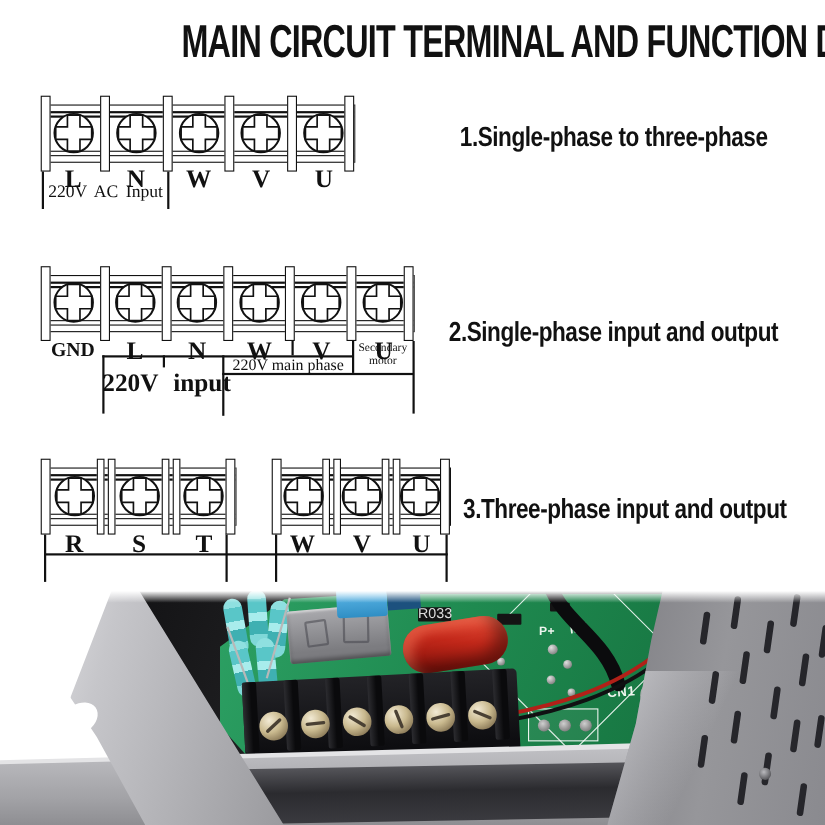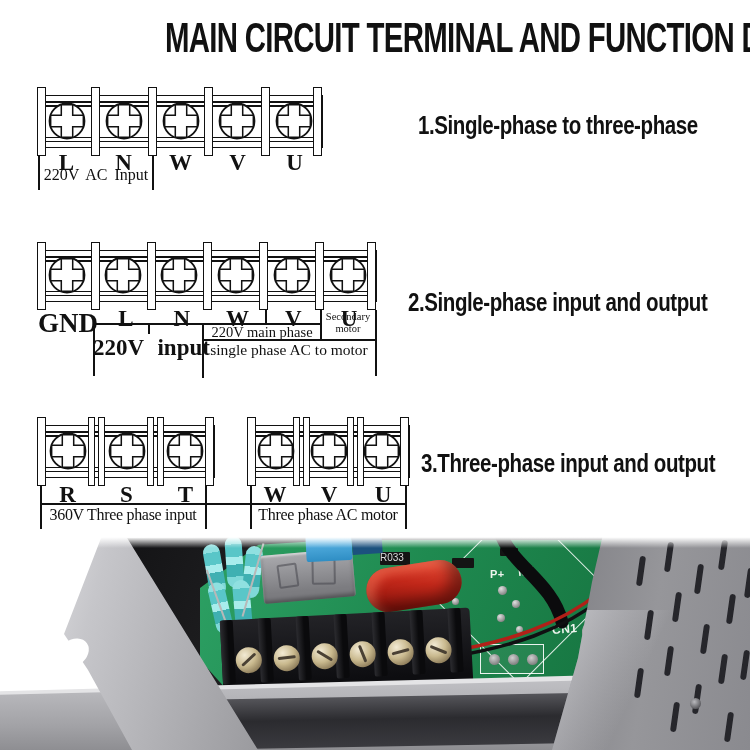--- a/index.html
+++ b/index.html
@@ -18,39 +18,39 @@
   .tblock{position:absolute;}
   .tb-body{position:absolute;background:#fff;border:1.8px solid #111;box-sizing:border-box;}
   .rl{position:absolute;left:0;right:0;height:1.5px;background:#111;z-index:1;}
   .post{position:absolute;top:-9px;height:calc(100% + 18px);width:9px;background:#fff;
         border:1.7px solid #111;box-sizing:border-box;z-index:2;}
   .post.thin{width:7px;}
   .screw{position:absolute;z-index:3;line-height:0;}
   .tb-labels{position:absolute;display:flex;}
   .tb-labels span{flex:1;text-align:center;font-family:"Liberation Serif",serif;
                   font-weight:bold;font-size:23px;}
-  .tb-labels span.gnd{font-size:27px;margin-top:2px;font-family:Liberation Serif, serif;}
+  .tb-labels span.gnd{font-size:18px;margin-top:2px;font-family:Liberation Serif, serif;}
   .vl{position:absolute;width:1.8px;background:#111;}
   .hl{position:absolute;height:1.8px;background:#111;}
   .ser{position:absolute;font-family:"Liberation Serif",serif;color:#111;text-align:center;
        white-space:nowrap;}
 
   
   #photo{position:absolute;left:0;top:530px;width:750px;height:220px;background:#fff;overflow:hidden;}
   #photo, #photo div{box-sizing:border-box;}
   .interior{position:absolute;left:78px;top:6px;width:575px;height:176px;
             background:linear-gradient(110deg,#101012 0%,#232325 40%,#141416 100%);
             clip-path:polygon(5% 1%,100% 0,100% 82%,55% 92%,18% 100%,0 52%);}
   .pcb{position:absolute;left:200px;top:10px;width:450px;height:160px;
        background:linear-gradient(115deg,#2da164 0%,var(--pcb-green,#1f8a50) 45%,#15713e 100%);
        clip-path:polygon(13% 3%,30% 0,100% 0,100% 95%,70% 100%,8% 100%,0 75%,0 30%);}
   .silk{position:absolute;border:1.5px solid rgba(255,255,255,.85);}
   .pcb-label{position:absolute;color:#eef5ee;font-weight:bold;font-size:12px;letter-spacing:.5px;}
-  .chip{position:absolute;background:#141414;color:#ddd;font-size:10px;line-height:12px;
-        text-align:left;border-radius:1px;}
+  .chip{position:absolute;background:#141414;color:#ddd;font-size:13px;line-height:12px;
+        text-align:center;border-radius:1px;}
   .dot{position:absolute;border-radius:50%;background:radial-gradient(circle at 35% 30%,#e0e0e0,#8a8a8a 70%,#555);}
   .pad-block{position:absolute;border:1.5px solid rgba(255,255,255,.9);background:rgba(255,255,255,.06);}
   .pad{position:absolute;width:11px;height:11px;border-radius:50%;
        background:radial-gradient(circle at 40% 35%,#cfcfcf,#7e7e7e 75%);}
   .big-screw{position:absolute;border-radius:50%;
              background:radial-gradient(circle at 38% 32%,#e4e4e4,#9a9a9a 55%,#4c4c4c 90%);}
   .teal-cap{position:absolute;width:17px;height:52px;border-radius:9px;
             background:linear-gradient(180deg,#8fe0e0 0 16%,var(--resistor-teal,#59c6c8) 16% 40%,#a8ecec 40% 55%,#3fb0b2 55% 78%,#7fd8d8 78%);}
   .wire-thin{position:absolute;width:2px;background:#b8b8b8;}
   .relay{position:absolute;left:262px;top:22px;width:92px;height:48px;border-radius:3px;
@@ -208,21 +208,20 @@
     <div class="vl" style="left:164px;top:81px;height:55px"></div>
     <div class="ser" style="left:55px;top:93px;width:110px;font-size:23px;font-weight:bold;word-spacing:8px">220V input</div>
     <div class="ser" style="left:166px;top:82px;width:116px;font-size:14.5px">220V main phase</div>
     <div class="hl" style="left:164px;top:97px;width:174px"></div>
     <div class="vl" style="left:282px;top:68px;height:29px"></div>
     <div class="vl" style="left:337px;top:68px;height:66px"></div>
     <div class="ser" style="left:283px;top:69px;width:54px;font-size:10.5px;line-height:12px;white-space:normal">
       <span>Secondary</span><br>
       <span>motor</span>
     </div>
-    <div class="ser" style="left:164px;top:99px;width:174px;font-size:15.5px">single phase AC to motor</div>
   </div>
   <div class="heading" style="left:408px;top:288px">
     <span>2.Single-phase input and output</span>
   </div>
 
   <div class="tblock" style="left:38px;top:418px;width:372px;height:114px">
     <div class="tb-body" style="left:0;top:7px;width:177px;height:53px">
         <div class="rl" style="top: 5px;"></div>
         <div class="rl" style="bottom: 5px;"></div>
         <div class="rl" style="top: 9px;"></div>
@@ -278,22 +277,20 @@
     <div class="tb-labels" style="left:210px;top:64px;width:162px;height:26px">
       <span>W</span>
       <span>V</span>
       <span>U</span>
     </div>
     <div class="hl" style="left:2px;top:85px;width:367px"></div>
     <div class="vl" style="left:2px;top:67px;height:44px"></div>
     <div class="vl" style="left:167px;top:67px;height:44px"></div>
     <div class="vl" style="left:212px;top:67px;height:44px"></div>
     <div class="vl" style="left:367px;top:67px;height:44px"></div>
-    <div class="ser" style="left:4px;top:88px;width:162px;font-size:16px;letter-spacing:-.3px">360V Three phase input</div>
-    <div class="ser" style="left:214px;top:88px;width:152px;font-size:16px;letter-spacing:-.3px">Three phase AC motor</div>
   </div>
   <div class="heading" style="left:421px;top:449px">
     <span>3.Three-phase input and output</span>
   </div>
 
   <div id="photo">
     <div class="interior"></div>
 
     <div class="pcb">
       <div class="silk" style="left:255px;top:-12px;width:130px;height:130px;transform:rotate(45deg)"></div>

